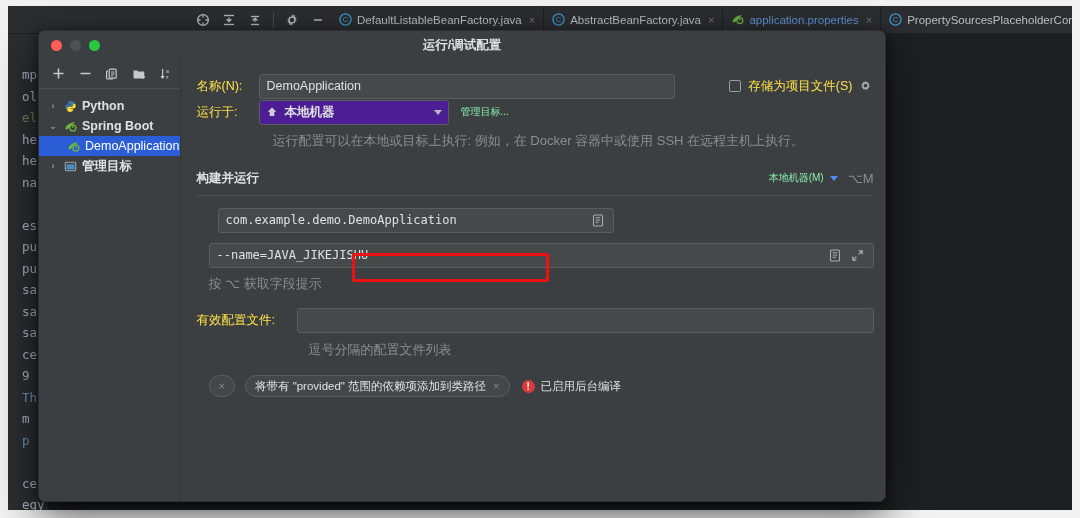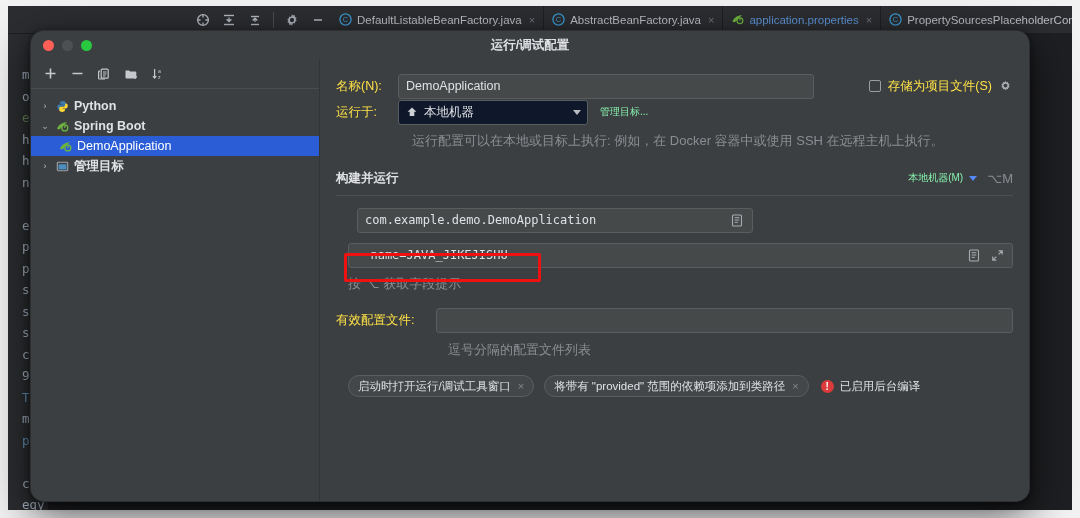--- a/index.html
+++ b/index.html
@@ -45,22 +45,22 @@
     border-right:1px solid #1e1f22;
   }
   .tab.active-props { background:#2b2d30; }
   .tab .tname { color:#bcbec4; }
   .tab.props .tname { color:#5c93d6; }
   .tab .tclose { color:#6f737a; font-size:11px; margin-left:2px;}
   .ficon { width:13px; height:13px; flex:0 0 13px; display:block; }
 
   
   .dialog {
-    position:absolute; left:30px; top:30px; width:1000px; height:472px;
-    background:#3c3f41; border-radius:14px;
+    position:absolute; left:38px; top:30px; width:848px; height:472px;
+    background:#3c3f41; border-radius:7px;
     box-shadow: 0 14px 44px rgba(0,0,0,.62), 0 2px 8px rgba(0,0,0,.5);
     overflow:hidden;
     border:1px solid #2d2f31;
   }
   .dlg-title {
     position:absolute; left:0; top:0; right:0; height:28px;
     background:#3c3f41; display:flex; align-items:center; justify-content:center;
     font-size:12.5px; color:#dfe1e5; font-weight:600;
   }
   .traffic { position:absolute; left:12px; top:9px; display:flex; gap:8px; }
@@ -94,23 +94,24 @@
   .inp {
     background:#45494a; border:1px solid #5a5d5f; border-radius:3px;
     height:25px; color:#dfe1e5; font-size:12.5px; display:flex; align-items:center;
     padding:0 7px;
   }
   .inp.mono { font-family:"DejaVu Sans Mono","Liberation Mono",monospace; font-size:12px; }
 
   .cbox { width:12px; height:12px; border:1px solid #9a9da2; border-radius:2px; background:transparent; }
 
   .combo {
-    background:#0f172a; border:1px solid #5a5d5f; border-radius:3px; height:25px;
+    background:#4c1d95; border:1px solid #5a5d5f; border-radius:3px; height:25px;
     display:flex; align-items:center; padding:0 6px; color:#dfe1e5; font-size:12.5px;
     justify-content:space-between;
+    font-weight:bold;
   }
   .caret { width:0;height:0;border-left:4px solid transparent;border-right:4px solid transparent;
      border-top:5px solid #b9bcc0; margin-left:6px; }
 
   .link { color:#86efac; font-size:10px; }
   .hint { font-size:13px; color:#8a8d91; }
 
   .sec-title { font-size:12.5px; color:#dfe1e5; font-weight:bold; }
   .divider { height:1px; background:#4d5052; }
 
@@ -418,21 +419,20 @@
         <div class="row" style="margin-top:14px;height:26px;">
           <span class="lbl" style="width:100px;">有效配置文件:</span>
           <div class="inp" style="width:577px;">
             <span></span>
           </div>
         </div>
         <div class="hint" style="margin-left:112px;margin-top:8px;">逗号分隔的配置文件列表</div>
 
         <div class="row" style="margin-top:16px;gap:10px;padding-left:12px;align-items:center;" id="chips-host">
             <div class="chip">
-              <span>启动时打开运行/调试工具窗口</span>
               <span class="x">×</span>
             </div>
             <div class="chip">
               <span>将带有 "provided" 范围的依赖项添加到类路径</span>
               <span class="x">×</span>
             </div>
             <div style="display: flex; align-items: center; gap: 6px; margin-left: 2px;">
               <span class="err-dot">!</span>
               <span style="font-size:11.5px;color:#dfe1e5;">已启用后台编译</span>
             </div>

